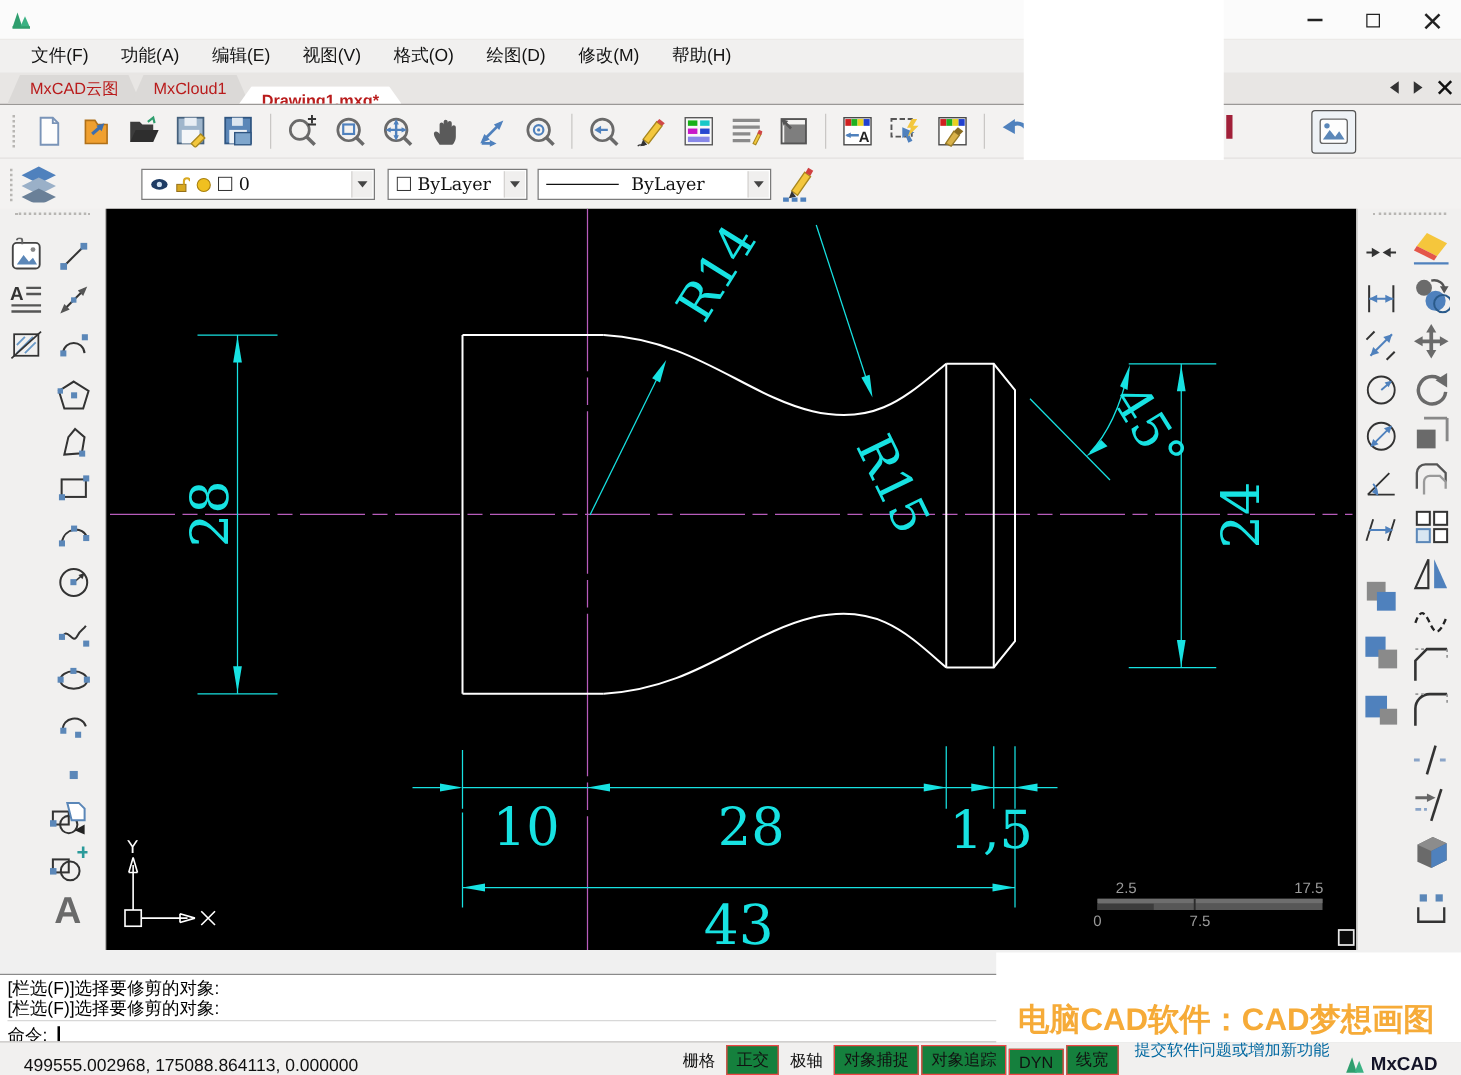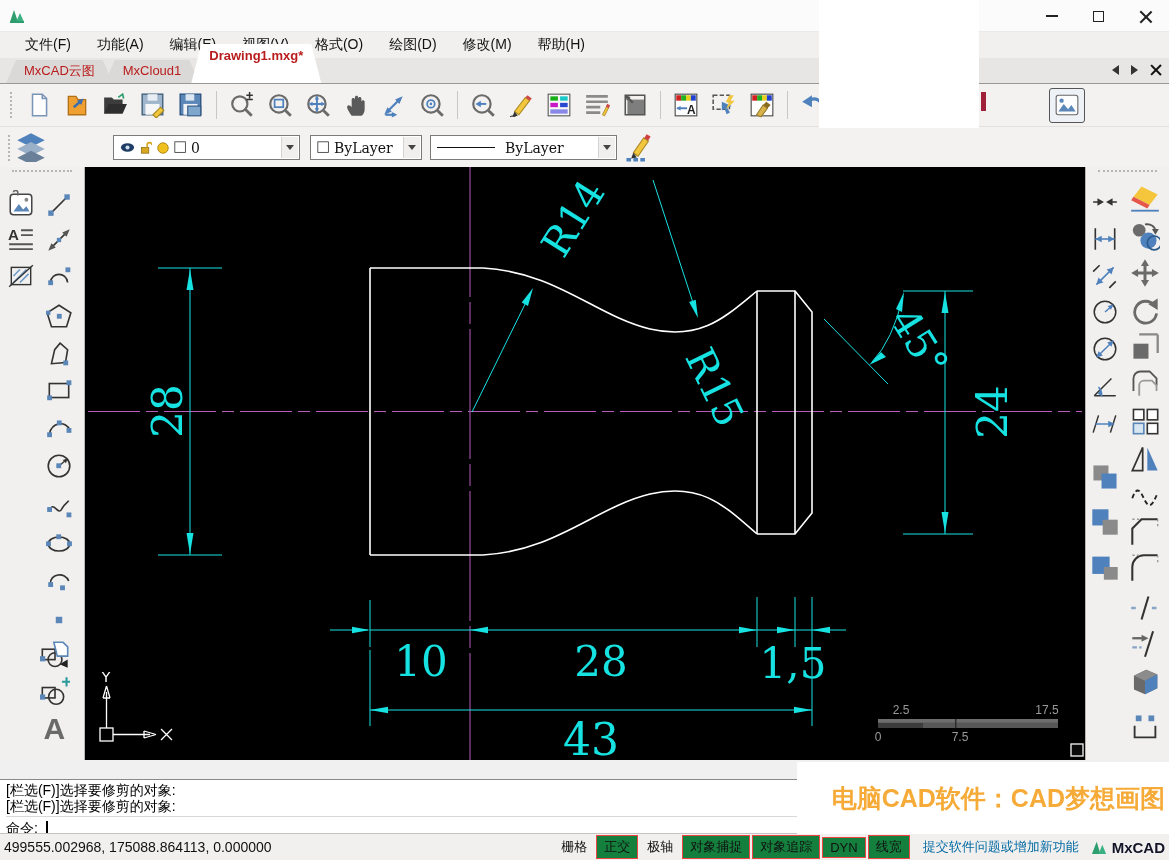--- a/index.html
+++ b/index.html
@@ -18,21 +18,21 @@
 .glyph-close::before,.glyph-close::after{content:"";position:absolute;left:6px;top:-1px;width:1.7px;height:16px;background:#222}
 .glyph-close::before{transform:rotate(45deg)}.glyph-close::after{transform:rotate(-45deg)}
 
 
 .menubar{position:absolute;left:0;top:32px;width:1169px;height:26px;background:#f1f0ef;display:flex;align-items:center;padding-left:12px;font-size:14px;color:#111}
 .menu-item{padding:3px 13px}
 
 
 .tabbar{position:absolute;left:0;top:58px;width:1169px;height:26px;background:#e8e6e4;border-bottom:1px solid #9a9896;display:flex;align-items:flex-end;padding-left:6px}
 .doctab{height:23px;line-height:21px;padding:0 18px;font-size:13px;color:#b91c1c;background:#dbd9d7;clip-path:polygon(10px 0,calc(100% - 10px) 0,100% 100%,0 100%);margin-right:-8px}
-.doctab.active{background:#ffffff;font-weight:bold;height:39px;line-height:23px;z-index:2}
+.doctab.active{background:#ffffff;font-weight:bold;height:14px;line-height:23px;z-index:2}
 .tab-nav{position:absolute;right:8px;top:6px;display:flex;align-items:center;gap:12px}
 .arr-left{width:0;height:0;border-top:5px solid transparent;border-bottom:5px solid transparent;border-right:7px solid #333}
 .arr-right{width:0;height:0;border-top:5px solid transparent;border-bottom:5px solid transparent;border-left:7px solid #333}
 .x-small{position:relative;width:11px;height:11px}
 .x-small::before,.x-small::after{content:"";position:absolute;left:5px;top:-1px;width:2.2px;height:14px;background:#111}
 .x-small::before{transform:rotate(45deg)}.x-small::after{transform:rotate(-45deg)}
 
 
 .toolbar1{position:absolute;left:0;top:84px;width:1169px;height:42px;background:#f3f2f1;display:flex;align-items:center;padding-left:10px;gap:2px}
 .toolbar2{position:absolute;left:0;top:126px;width:1169px;height:41px;background:#f3f2f1;border-top:1px solid #e3e1df}
@@ -67,31 +67,31 @@
 .ltab{height:17px;line-height:17px;padding:0 14px;background:#e2e0de;clip-path:polygon(0 0,100% 0,calc(100% - 7px) 100%,7px 100%);margin-right:-5px}
 .ltab.active{background:#fff;z-index:2;font-weight:bold}
 
 
 .cmdline{position:absolute;left:0;top:779px;width:1169px;height:54px;background:#fff;border-top:1px solid #8a8a8a;font-size:14px;color:#000;padding:2px 6px;line-height:16px}
 .cmd-prompt{border-top:1px solid #d8d8d8;margin-top:2px;padding-top:3px;display:flex;align-items:center}
 .caret{display:inline-block;width:2px;height:14px;background:#000;margin-left:8px;animation:blink 1s steps(1) infinite}
 @keyframes blink{50%{opacity:0}}
 
 
-.statusbar{position:absolute;left:0;top:833px;width:1169px;height:27px;background:#f1f0ef;border-top:1px solid #c6c4c2;display:flex;align-items:center;font-size:13px;color:#111;padding:0 4px}
+.statusbar{position:absolute;left:0;top:833px;width:1169px;height:27px;background:#f1f0ef;border-top:1px solid #c6c4c2;display:flex;align-items:flex-end;font-size:13px;color:#111;padding:0 19px}
 .coords{font-size:14px;margin-right:auto}
 .toggle{padding:2px 7px;margin:0 1px;white-space:nowrap}
 .toggle.boxed{background:#15803d;border:1px solid #ef4444}
 .feedback{color:#0369a1;margin:11px 12px;white-space:nowrap}
 .brand{display:flex;align-items:center;gap:4px;font-weight:bold;color:#141428;font-size:15px;white-space:nowrap}
 
 
 .overlay-white{position:absolute;left:819px;top:0;width:160px;height:128px;background:#fff;z-index:40}
 .sliver{position:absolute;left:981px;top:92px;width:5px;height:19px;background:#a12039;z-index:5}
-.overlay-ad{position:absolute;left:797px;top:762px;width:372px;height:72px;background:#fff;z-index:45;display:flex;flex-direction:column;justify-content:center;align-items:flex-end;padding-right:4px;font-weight:bold;font-size:25px;line-height:35px;color:#f6ab38}
+.overlay-ad{position:absolute;left:797px;top:762px;width:372px;height:72px;background:#fff;z-index:45;display:flex;flex-direction:row;justify-content:center;align-items:flex-end;padding-right:4px;font-weight:bold;font-size:25px;line-height:35px;color:#f6ab38}
 svg text{user-select:none}
 </style>
 </head>
 <body>
 
 <div id="app">
 
   <div class="titlebar">
     <span class="app-logo">
       <svg width="18" height="18" viewBox="0 0 18 18">

